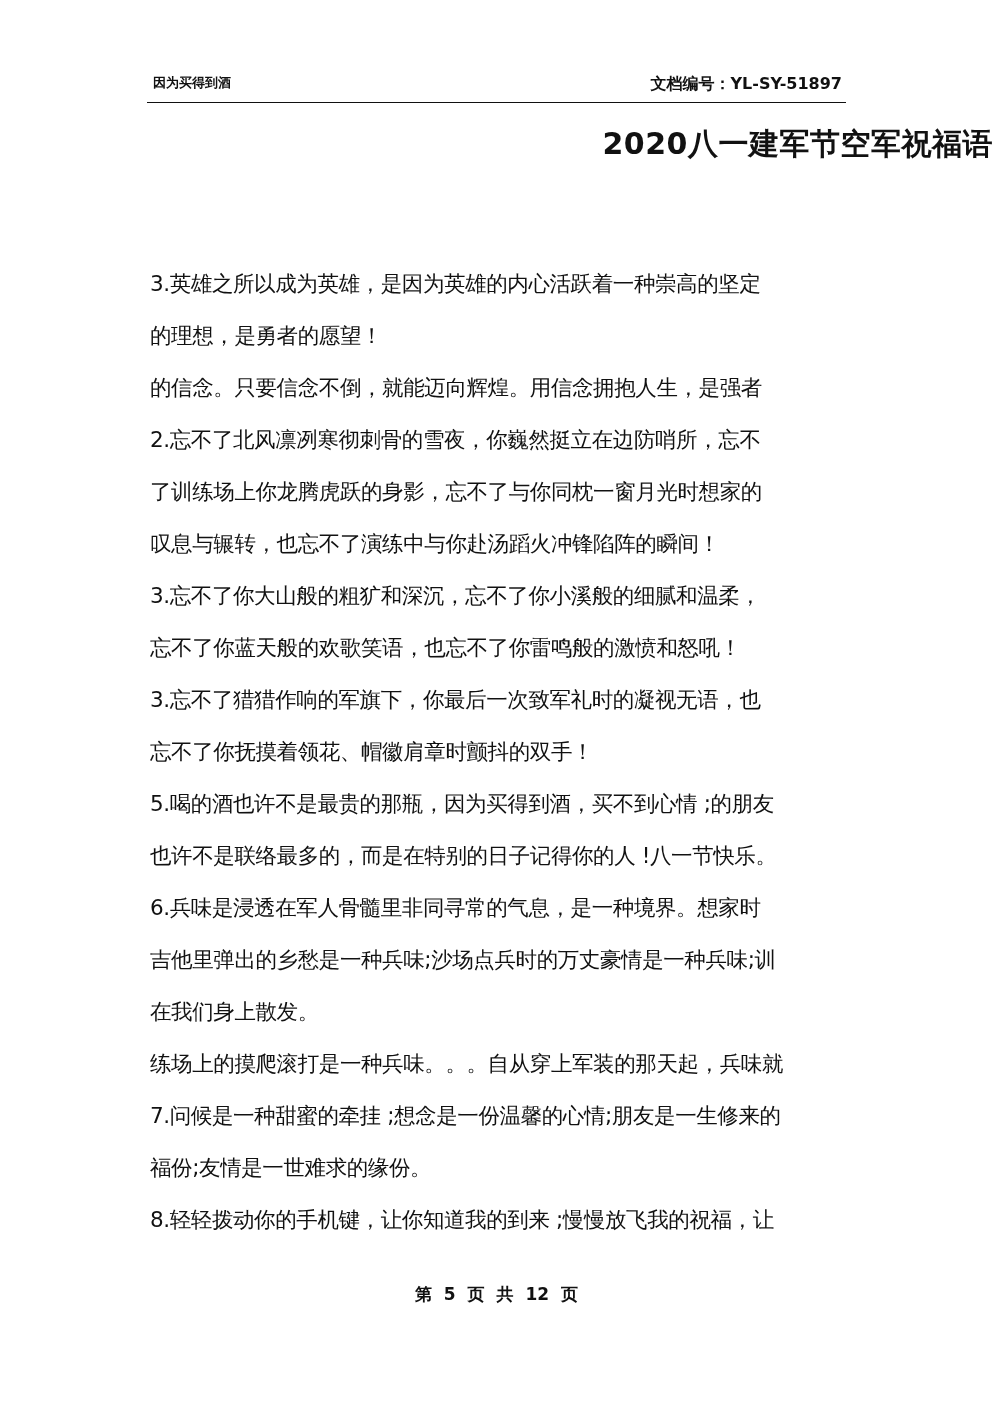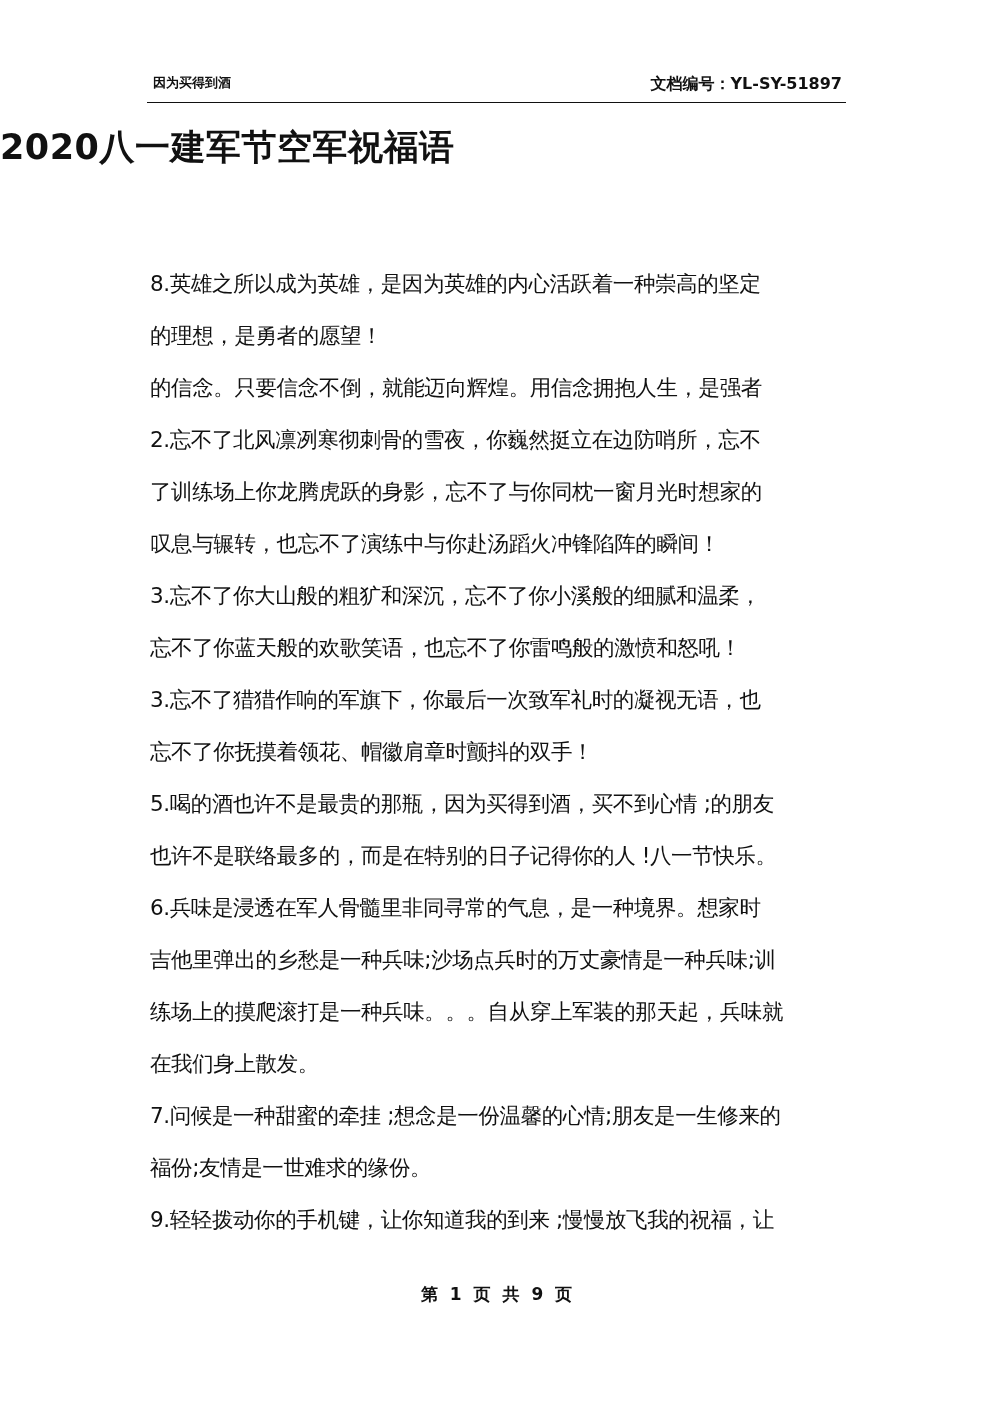--- a/index.html
+++ b/index.html
@@ -3,42 +3,42 @@
 <meta charset="utf-8">
 <style>
   html, body { margin: 0; padding: 0; background: #ffffff; }
   body { width: 993px; height: 1404px; position: relative; overflow: hidden;
          font-family: "DejaVu Sans", "Liberation Sans", sans-serif; color: #111; }
   .header { position: absolute; left: 151px; right: 151px; top: 72px; height: 22px; }
   .header-left { position: absolute; left: 2px; top: 2px; font-size: 13px; font-weight: bold; }
   .header-right { position: absolute; right: 0; top: 2px; font-size: 16px; font-weight: bold; }
   .header-rule { position: absolute; left: 147px; right: 147px; top: 102px; height: 0;
                  border-top: 1.5px solid #111; }
-  .title { position: absolute; left: 0; right: 0; top: 124px; text-align: left;
-           font-size: 35px; font-weight: bold; letter-spacing: 0.5px; }
+  .title { position: absolute; left: 0; right: 0; top: 124px; text-align: right;
+           font-size: 30px; font-weight: bold; letter-spacing: 0.5px; }
   .body { position: absolute; left: 150px; width: 700px; top: 262px; }
   .line { font-size: 21.5px; height: 52px; line-height: 44px; white-space: nowrap;
           letter-spacing: -0.4px; }
   .footer { position: absolute; left: 0; right: 0; top: 1283px; text-align: center;
             font-size: 17px; font-weight: bold; word-spacing: 6px; }
 </style>
 </head>
 <body>
 
 <div class="header">
   <span class="header-left">因为买得到酒</span>
   <span class="header-right">文档编号：YL-SY-51897</span>
 </div>
 <div class="header-rule"></div>
 
 <div class="title">2020八一建军节空军祝福语</div>
 
 <div class="body">
   <div>
-    <div class="line">8.英雄之所以成为英雄，是因为英雄的内心活跃着一种崇高的坚定</div>
+    <div class="line">3.英雄之所以成为英雄，是因为英雄的内心活跃着一种崇高的坚定</div>
     <div class="line">的理想，是勇者的愿望！</div>
     <div class="line">的信念。只要信念不倒，就能迈向辉煌。用信念拥抱人生，是强者</div>
   </div>
   <div>
     <div class="line">2.忘不了北风凛冽寒彻刺骨的雪夜，你巍然挺立在边防哨所，忘不</div>
     <div class="line">了训练场上你龙腾虎跃的身影，忘不了与你同枕一窗月光时想家的</div>
     <div class="line">叹息与辗转，也忘不了演练中与你赴汤蹈火冲锋陷阵的瞬间！</div>
   </div>
   <div>
     <div class="line">3.忘不了你大山般的粗犷和深沉，忘不了你小溪般的细腻和温柔，</div>
@@ -48,25 +48,25 @@
     <div class="line">3.忘不了猎猎作响的军旗下，你最后一次致军礼时的凝视无语，也</div>
     <div class="line">忘不了你抚摸着领花、帽徽肩章时颤抖的双手！</div>
   </div>
   <div>
     <div class="line">5.喝的酒也许不是最贵的那瓶，因为买得到酒，买不到心情 ;的朋友</div>
     <div class="line">也许不是联络最多的，而是在特别的日子记得你的人 !八一节快乐。</div>
   </div>
   <div>
     <div class="line">6.兵味是浸透在军人骨髓里非同寻常的气息，是一种境界。想家时</div>
     <div class="line">吉他里弹出的乡愁是一种兵味;沙场点兵时的万丈豪情是一种兵味;训</div>
+    <div class="line">在我们身上散发。</div>
     <div class="line">练场上的摸爬滚打是一种兵味。。。自从穿上军装的那天起，兵味就</div>
-    <div class="line">在我们身上散发。</div>
   </div>
   <div>
     <div class="line">7.问候是一种甜蜜的牵挂 ;想念是一份温馨的心情;朋友是一生修来的</div>
     <div class="line">福份;友情是一世难求的缘份。</div>
   </div>
   <div>
-    <div class="line">9.轻轻拨动你的手机键，让你知道我的到来 ;慢慢放飞我的祝福，让</div>
+    <div class="line">8.轻轻拨动你的手机键，让你知道我的到来 ;慢慢放飞我的祝福，让</div>
   </div>
 </div>
 
-<div class="footer">第 1 页 共 9 页</div>
+<div class="footer">第 5 页 共 12 页</div>
 
 </body></html>

